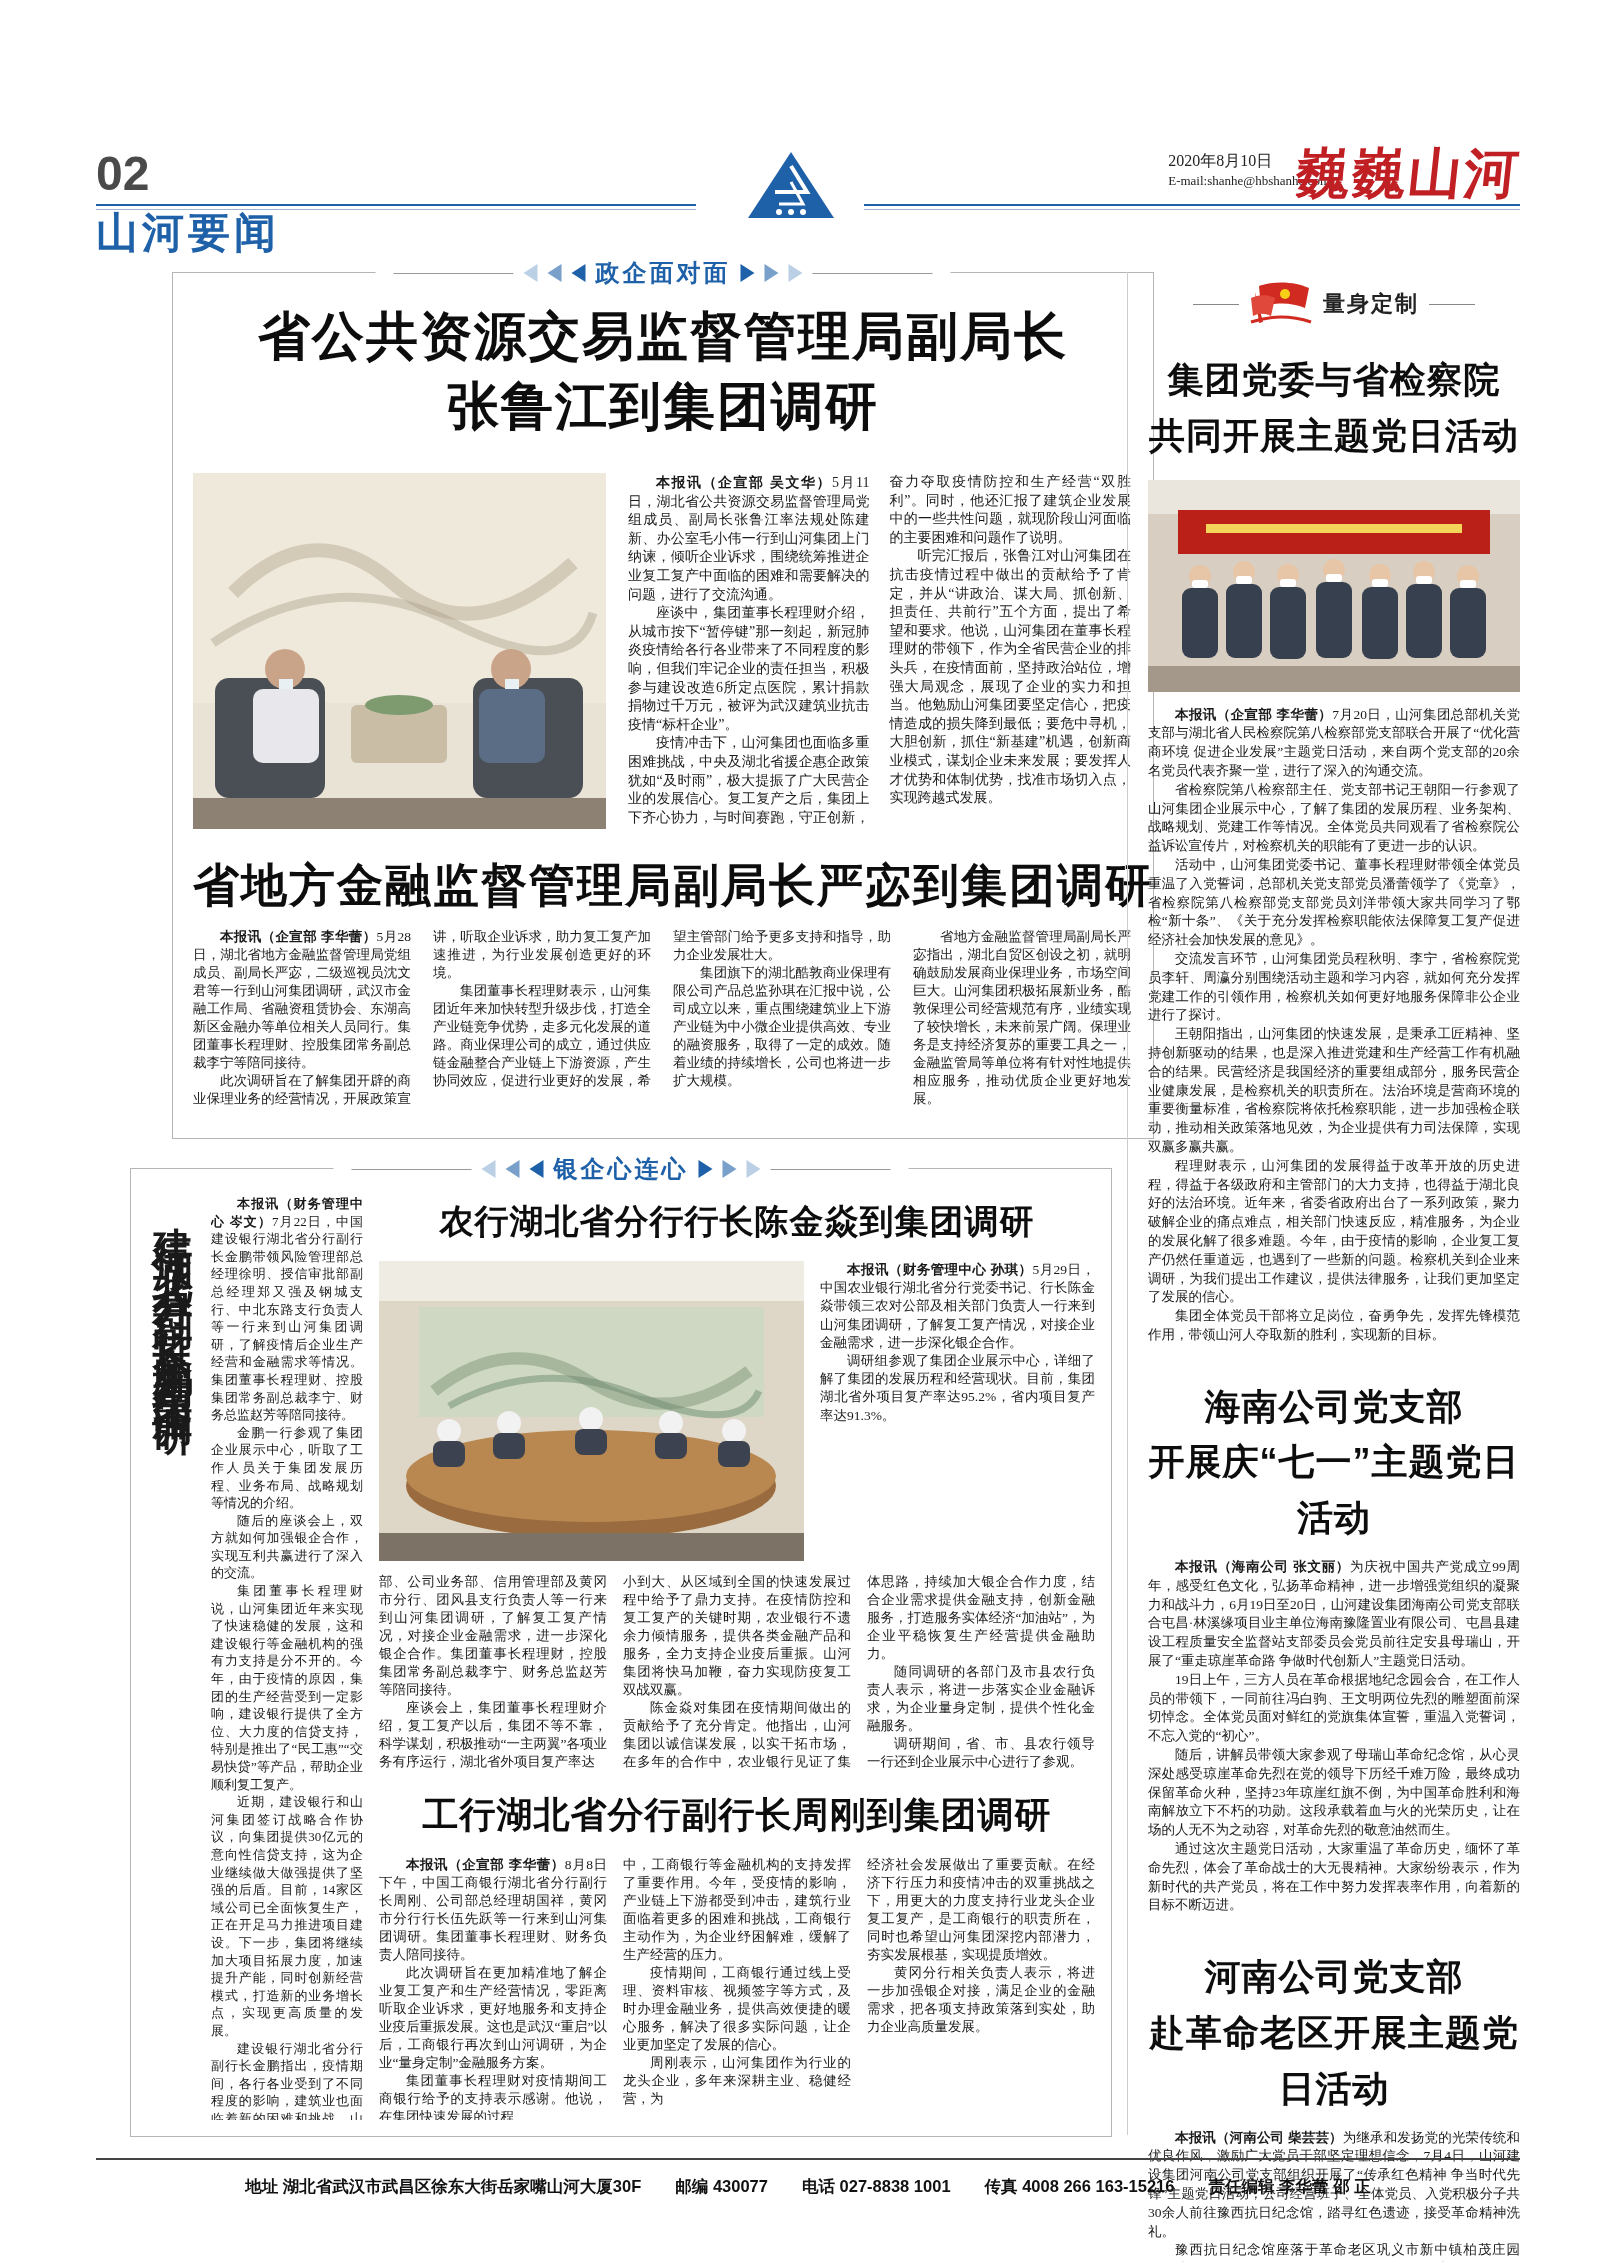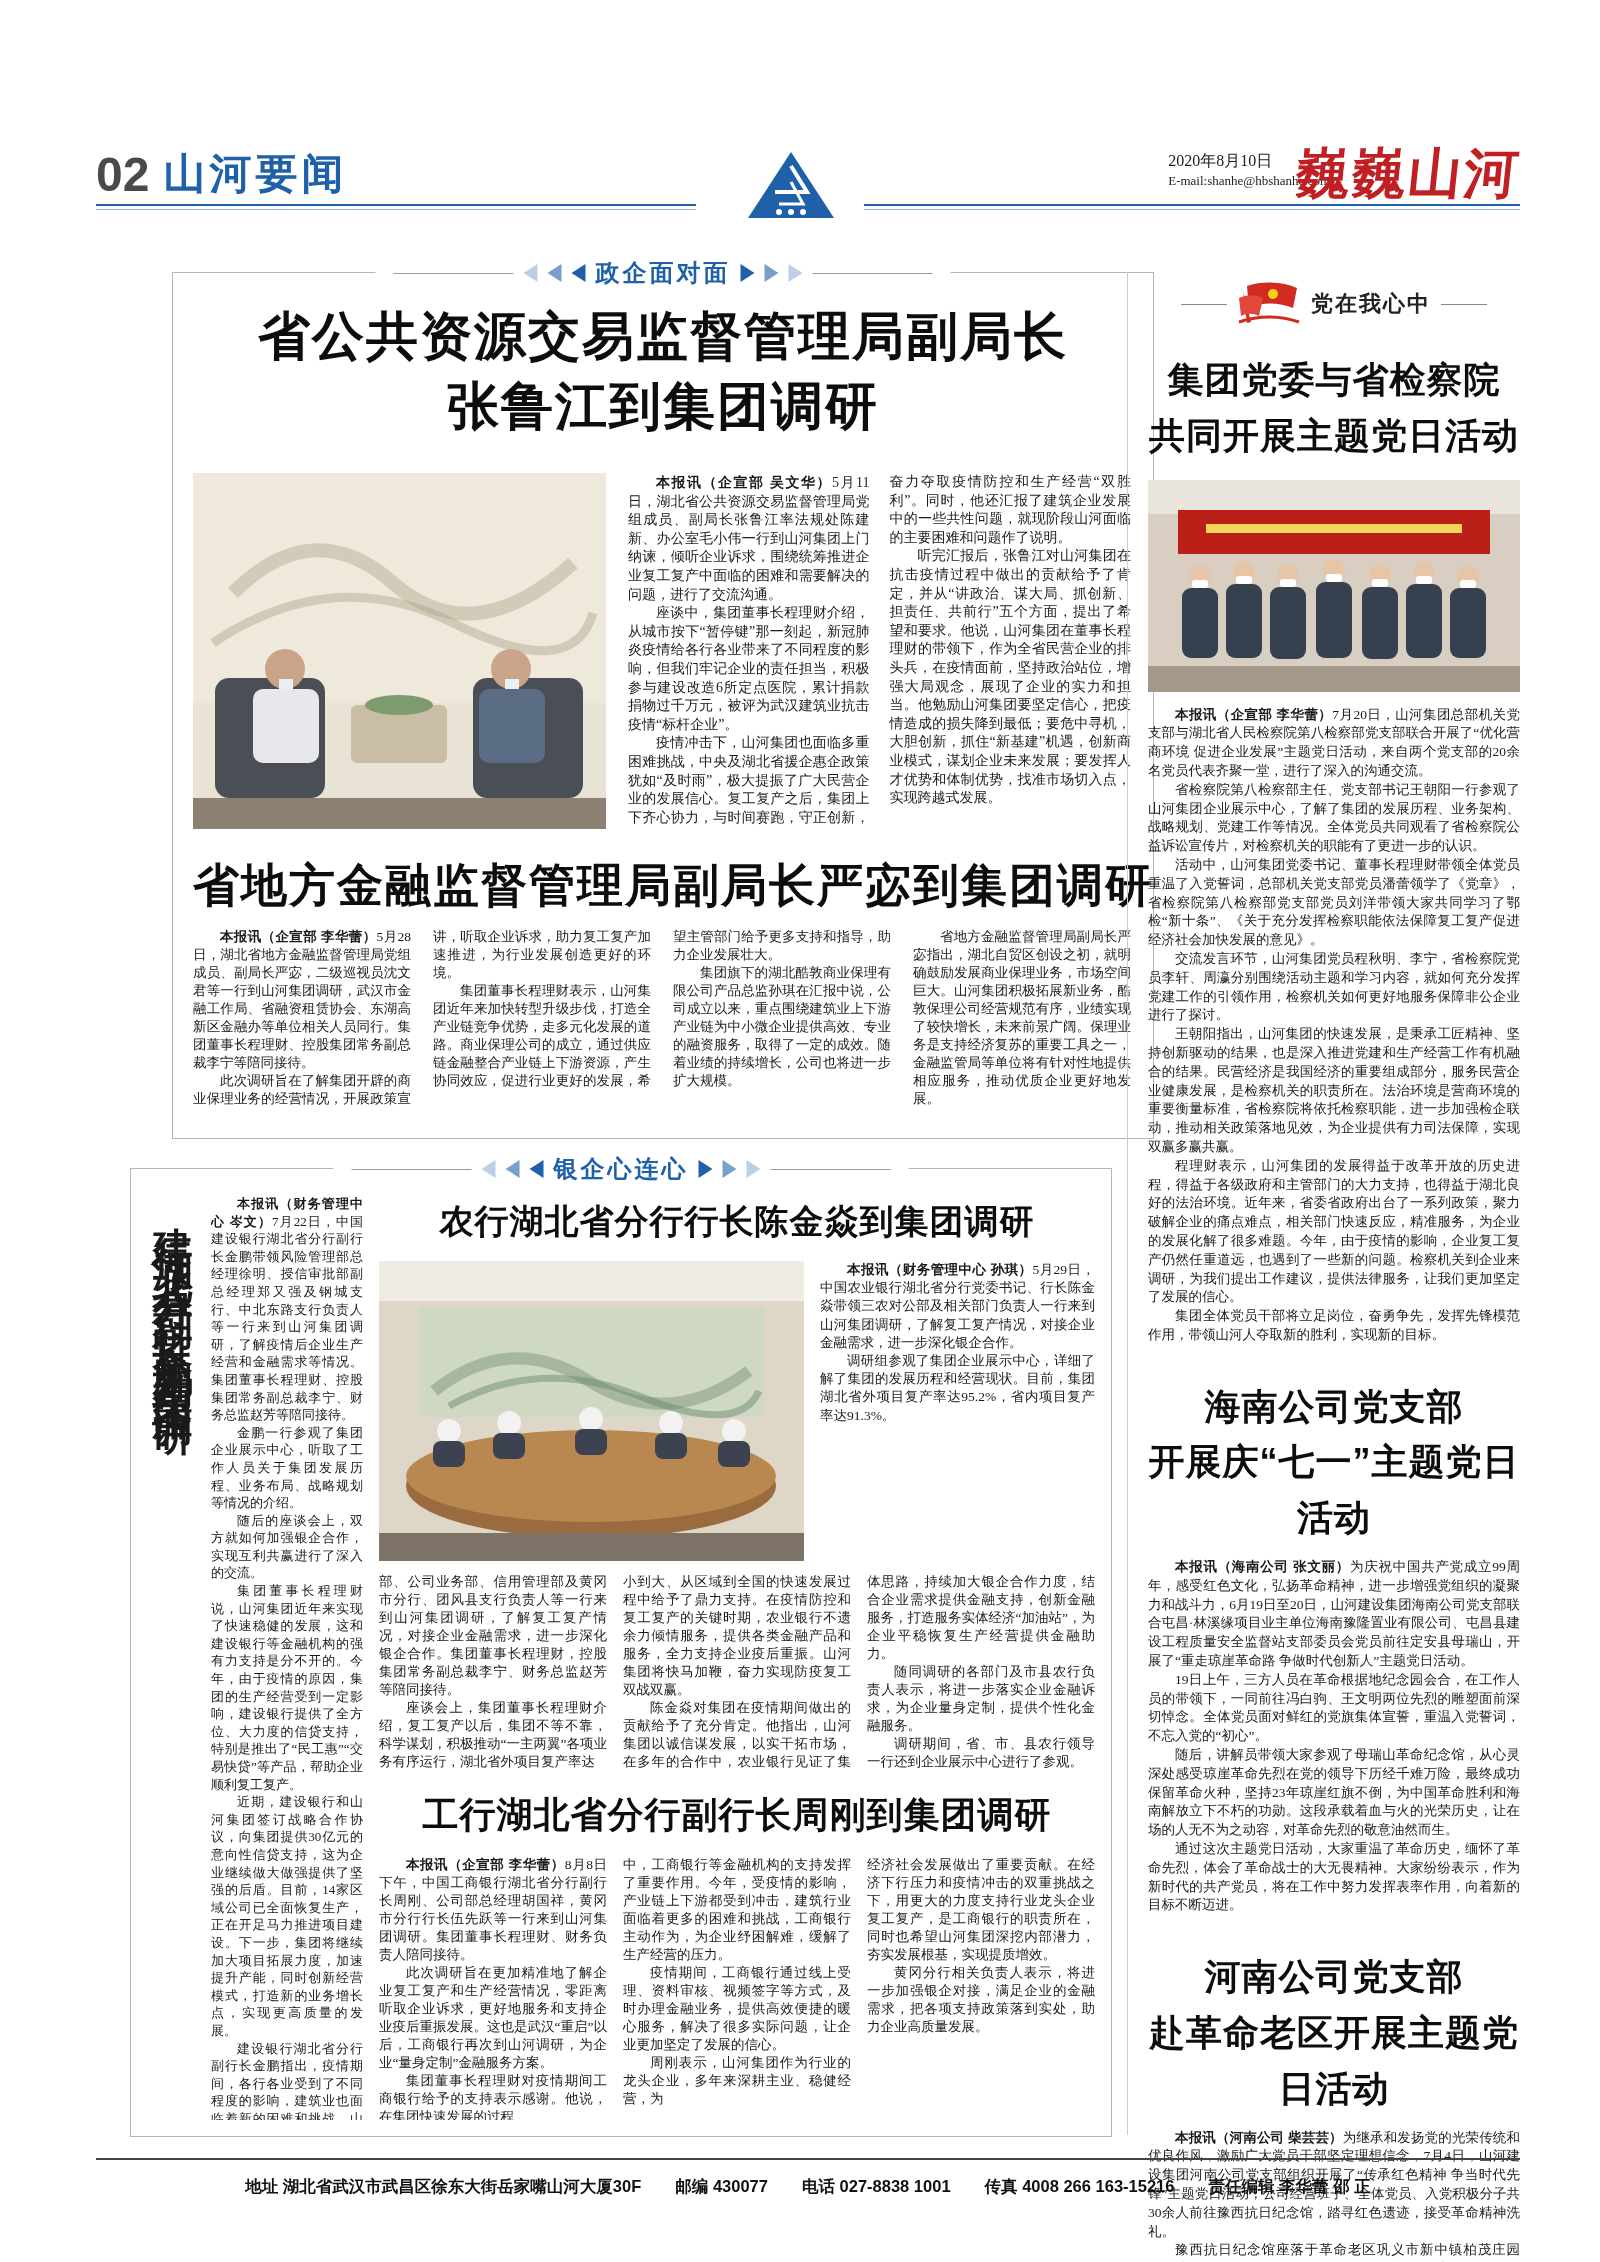--- a/index.html
+++ b/index.html
@@ -1,19 +1,19 @@
 <!DOCTYPE html>
 <html><head>
 <meta charset="utf-8">
 <style>
   html,body{margin:0;padding:0;background:#f2f2f2;}
   #page{position:relative;width:1600px;height:2262px;background:#ffffff;margin:0 auto;overflow:hidden;
         font-family:"Liberation Serif","DejaVu Serif",serif;color:#1a1a1a;}
   
-  #hdr-left{position:absolute;left:96px;top:146px;display:flex;align-items:center;gap:14px;}
+  #hdr-left{position:absolute;left:96px;top:146px;display:flex;align-items:flex-start;gap:4px;flex-direction:column;}
   #page-num{font-family:"Liberation Sans","DejaVu Sans",sans-serif;font-size:48px;font-weight:700;color:#4a4a4a;}
   #section-name{font-family:"Liberation Sans","DejaVu Sans",sans-serif;font-size:42px;font-weight:700;color:#1f61a8;letter-spacing:4px;}
   .hdr-rule{position:absolute;top:204px;height:0;border-top:2px solid #1f61a8;}
   #hdr-rule-left{left:96px;width:600px;}
   #hdr-rule-right{left:864px;width:656px;}
   #hdr-rule-dark{position:absolute;top:209px;left:96px;width:600px;border-top:1px solid #9ab4d2;}
   #hdr-rule-dark2{position:absolute;top:209px;left:864px;width:656px;border-top:1px solid #9ab4d2;}
   #hdr-logo{position:absolute;left:748px;top:152px;}
   #hdr-right{position:absolute;right:270px;top:150px;text-align:left;line-height:1.35;}
   #hdr-date{font-size:16px;color:#222;}
@@ -268,21 +268,21 @@
       <span class="dash"></span>
       <span>
         <svg width="64" height="44" viewBox="0 0 64 44">
           <path d="M10 4 C26 -2 48 0 60 6 L56 26 C42 20 24 20 12 26 Z" fill="#d12a20"></path>
           <path d="M6 10 L14 40 L10 41 Z" fill="#d12a20"></path>
           <path d="M2 16 C12 12 20 13 26 16 L22 34 C16 31 10 31 4 34 Z" fill="#e0483c"></path>
           <circle cx="36" cy="12" r="5" fill="#f7d117"></circle>
           <path d="M2 40 Q32 30 62 40" stroke="#d12a20" stroke-width="3" fill="none"></path>
         </svg>
       </span>
-      <span class="mk-text">党在我心中</span>
+      <span class="mk-text">量身定制</span>
       <span class="dash"></span>
     </div>
 
     <h3 class="r-headline">
       <span>集团党委与省检察院</span><br>
       <span>共同开展主题党日活动</span>
     </h3>
 
     <div id="dw-photo" class="ph-frame">
       <svg width="372" height="212" viewBox="0 0 372 212">

